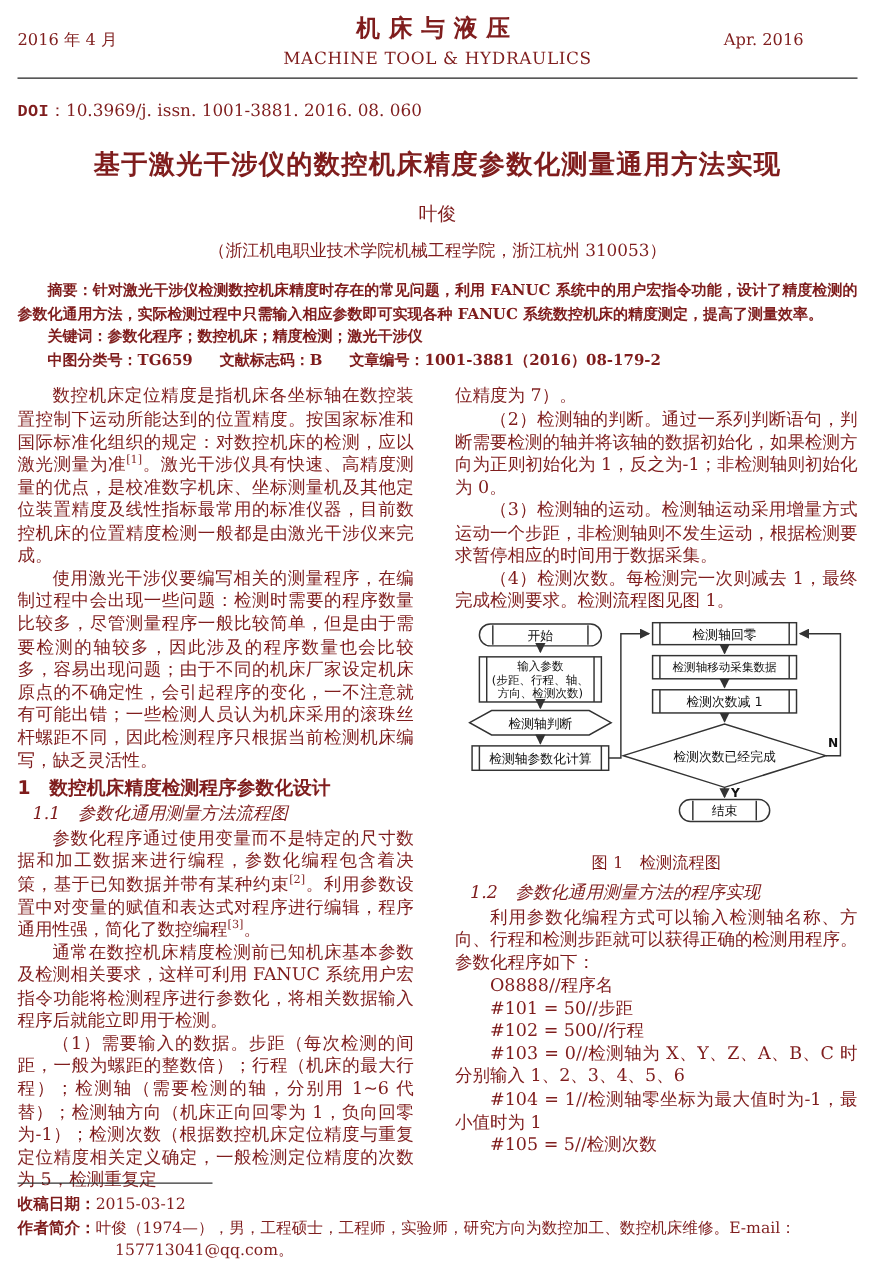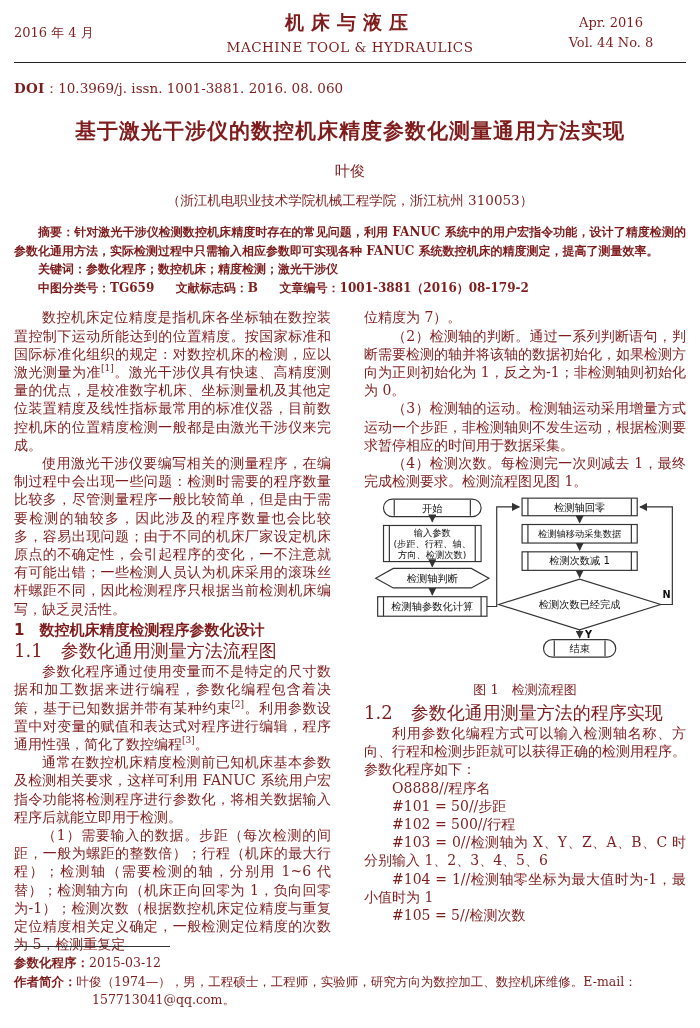--- a/index.html
+++ b/index.html
@@ -12,38 +12,38 @@
   
   .journal-header { display:flex; justify-content:space-between; align-items:center; }
   .jh-side { font-size:13px; line-height:20px; width:150px; }
   .jh-right { text-align:center; }
   .jh-center { text-align:center; flex:1; }
   .journal-name-cn { font-size:19px; letter-spacing:7px; font-weight:600; }
   .journal-name-en { font-size:13.5px; margin-top:3px; letter-spacing:0.5px; }
   .header-rule { border:0; border-top:1.5px solid #222; margin:7px 0 0 0; }
   
   .doi { margin:17px 0 0 0; font-size:13.5px; }
-  .doi b { letter-spacing:0.3px; }
+  .doi b { letter-spacing:0.3px;font-family:Liberation Mono, monospace; }
   .paper-title { font-size:21px; font-weight:700; text-align:center; margin:19px 0 0 0; letter-spacing:1px; }
   .author { text-align:center; font-size:15px; margin-top:17px; }
   .affiliation { text-align:center; font-size:13.5px; margin-top:11px; }
   .meta { margin-top:13px; font-size:12px; line-height:18.6px;font-weight:bold; }
   .meta p { margin:0; text-indent:2em; text-align:justify; }
   .gap { margin-right:1.8em; }
   
   .columns { display:flex; gap:33px; margin-top:11px; }
   .col { width:322px; font-size:14px; line-height:18.2px; text-align:justify; }
   .col p { margin:0; }
   .body-par { text-indent:2em; }
   .no-indent { text-indent:0; }
   .col h2 {
     font-family:"DejaVu Sans","Liberation Sans",sans-serif;
     font-size:15px; font-weight:700; margin:3px 0 2px 0;
   }
-  .col h3 { font-size:18px; font-weight:400; margin:3px 0 2px 0; }
+  .col h3 { font-size:14px; font-weight:400; font-style:italic; margin:3px 0 2px 12px; }
   sup { font-size:9px; line-height:0; }
   
   .flowchart { margin:7px 0 0 0; }
   .fc-shape { fill:#fff; stroke:#333; stroke-width:1.2; }
   .fc-line  { fill:none; stroke:#333; stroke-width:1.2; }
   .fc-text  { font-family:"DejaVu Sans","Liberation Sans",sans-serif; font-size:10.5px; fill:#111; text-anchor:middle; }
   .fc-text-sm { font-size:9.5px; }
   .fc-flag { font-size:10px; font-weight:700; text-anchor:middle; fill:#111;
              font-family:"DejaVu Sans","Liberation Sans",sans-serif; }
   .fig-caption { text-align:center; font-size:13px; margin:3px 0 5px 0 !important; }
@@ -61,21 +61,20 @@
   <div class="journal-header">
     <div class="jh-side">
       <div>2016 年 4 月</div>
     </div>
     <div class="jh-center">
       <div class="journal-name-cn">机床与液压</div>
       <div class="journal-name-en">MACHINE TOOL &amp; HYDRAULICS</div>
     </div>
     <div class="jh-side jh-right">
       <div>Apr. 2016</div>
-      <div>Vol. 44 No. 8</div>
     </div>
   </div>
   <hr class="header-rule">
 
   <p class="doi"><b>DOI</b><span>：10.3969/j. issn. 1001-3881. 2016. 08. 060</span></p>
 
   <h1 class="paper-title">基于激光干涉仪的数控机床精度参数化测量通用方法实现</h1>
   <div class="author">叶俊</div>
   <div class="affiliation">（浙江机电职业技术学院机械工程学院，浙江杭州 310053）</div>
 
@@ -172,17 +171,17 @@
       <p class="body-par">#101 = 50//步距</p>
       <p class="body-par">#102 = 500//行程</p>
       <p class="body-par">#103 = 0//检测轴为 X、Y、Z、A、B、C 时分别输入 1、2、3、4、5、6</p>
       <p class="body-par">#104 = 1//检测轴零坐标为最大值时为-1，最小值时为 1</p>
       <p class="body-par">#105 = 5//检测次数</p>
     </div>
   </div>
 
   <div class="footnote">
     <hr class="footnote-rule">
-    <p class="fn"><b>参数化程序：</b><span>2015-03-12</span></p>
+    <p class="fn"><b>收稿日期：</b><span>2015-03-12</span></p>
     <p class="fn bio"><b>作者简介：</b><span>叶俊（1974—），男，工程硕士，工程师，实验师，研究方向为数控加工、数控机床维修。E-mail：157713041@qq.com。</span></p>
   </div>
 
 </div>
 
 </body></html>

